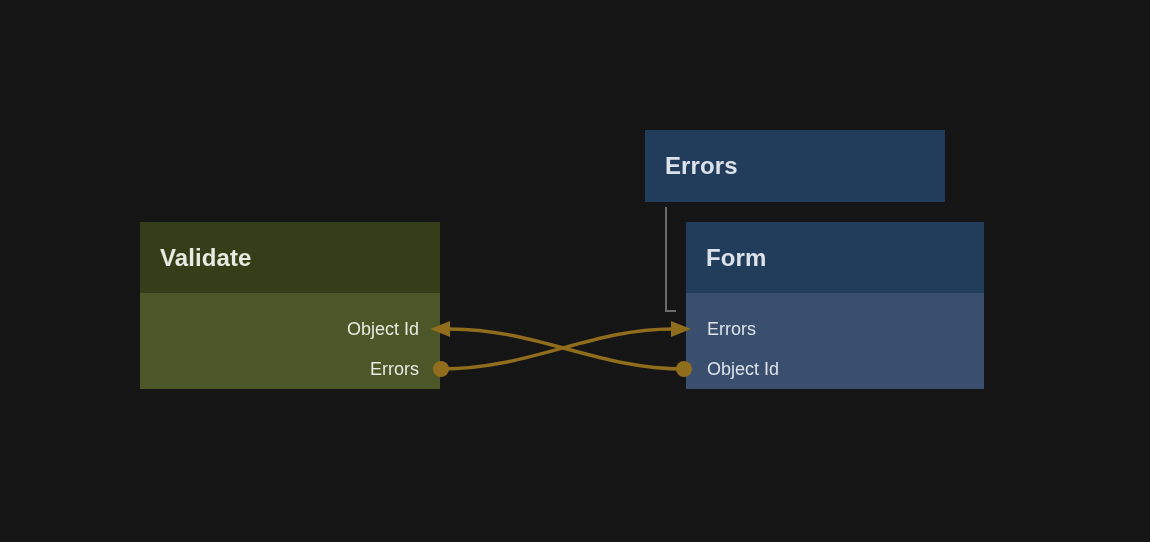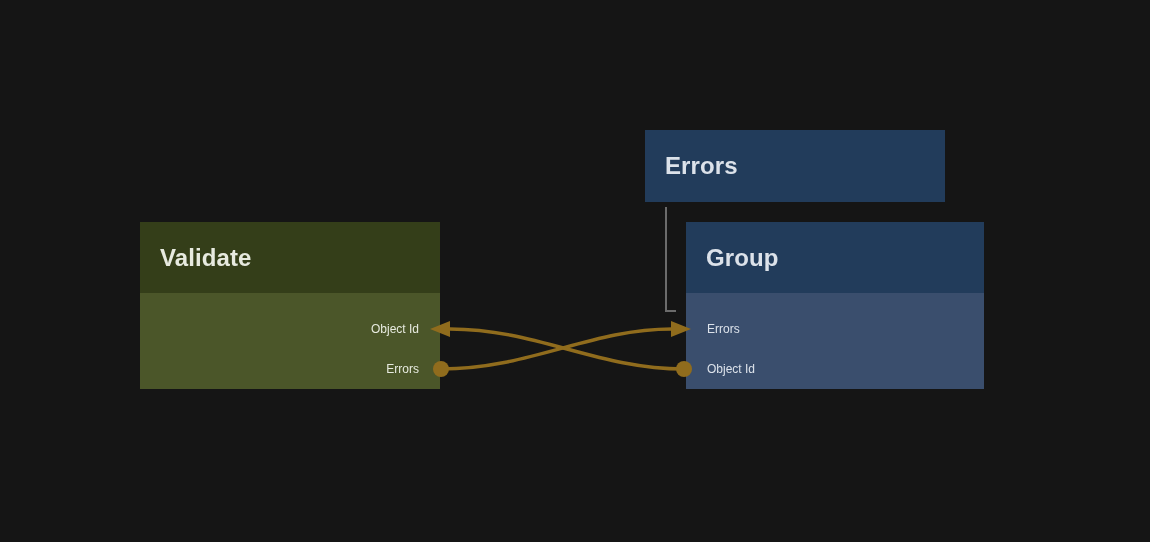--- a/index.html
+++ b/index.html
@@ -8,21 +8,21 @@
     font-family:"Liberation Sans",sans-serif;
   }
   .node{position:absolute;}
   .node-header{
     display:flex;align-items:center;
     padding:0 20px;font-size:24px;font-weight:700;letter-spacing:.1px;
   }
   .node-body{padding-top:16px;}
   .node-field{
     display:flex;align-items:center;height:40px;padding:0 21px;
-    font-size:12px;font-weight:400;
+    font-size:18px;font-weight:400;
   }
   .node-validate{left:140px;top:222px;width:300px;height:184px;}
   .node-validate .node-header{height:71px;}
   .node-validate .node-field{justify-content:flex-end;}
   .node-group{left:645px;top:130px;width:300px;height:72px;}
   .node-group .node-header{height:72px;}
   .node-form{left:686px;top:222px;width:298px;height:184px;}
   .node-form .node-header{height:71px;}
   .node-form .node-field{justify-content:flex-start;}
   .wires{
@@ -50,21 +50,21 @@
   </div>
 
   <div class="node node-group" style="color: rgb(220, 226, 234);">
     <div class="node-header" style="background: rgb(34, 60, 91);">
       <span>Errors</span>
     </div>
   </div>
 
   <div class="node node-form" style="color: rgb(220, 226, 234);">
     <div class="node-header" style="background: rgb(34, 60, 91);">
-      <span>Group</span>
+      <span>Form</span>
     </div>
     <div class="node-body" style="background: rgb(58, 78, 109);">
       <div class="node-field">
         <span>Errors</span>
       </div>
       <div class="node-field">
         <span>Object Id</span>
       </div>
     </div>
   </div>

